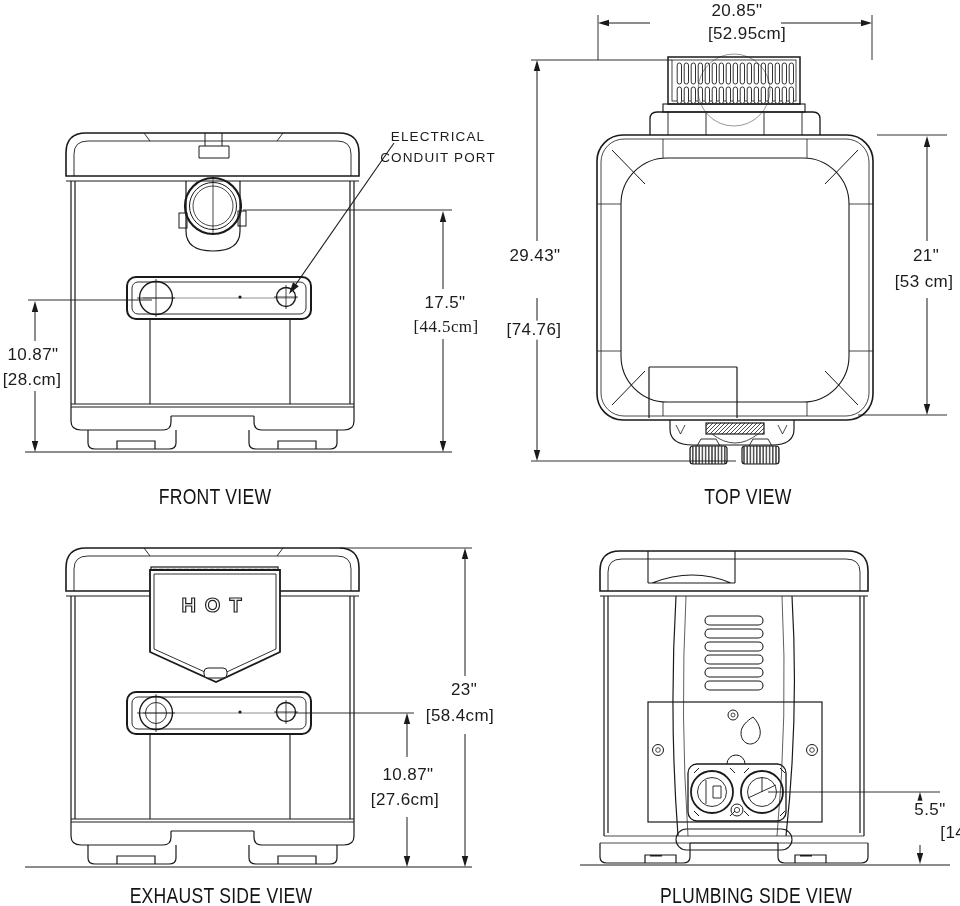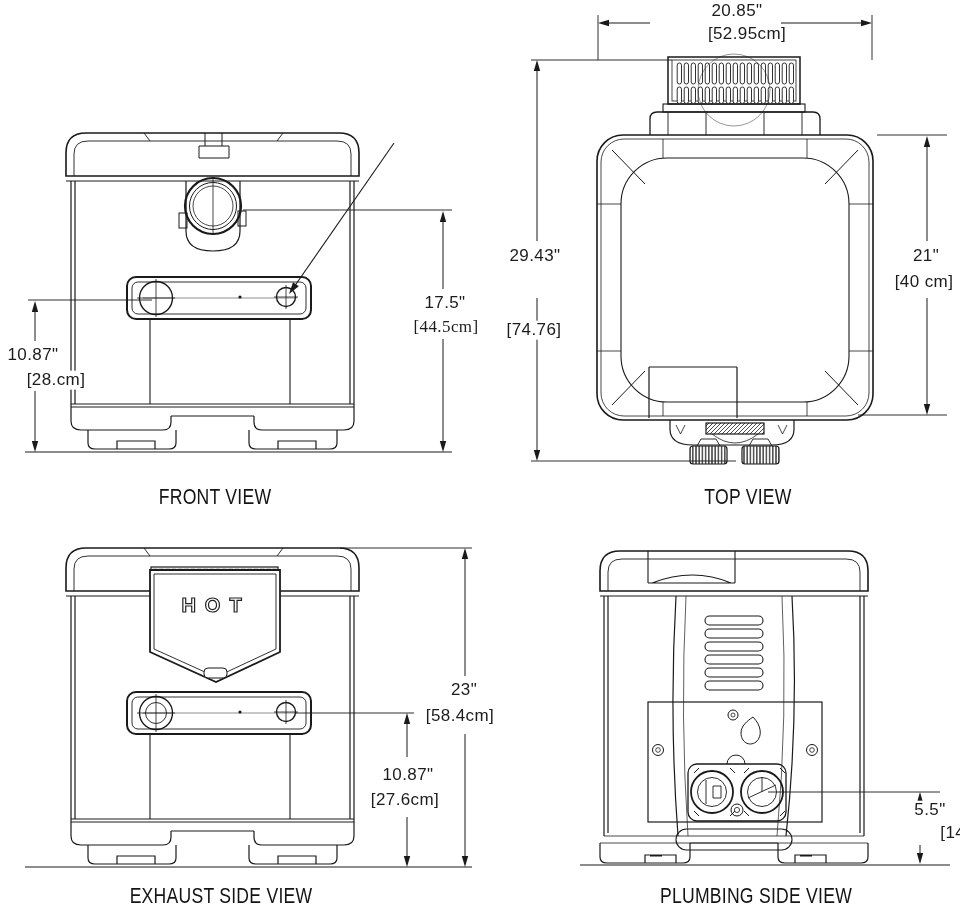--- a/index.html
+++ b/index.html
@@ -227,32 +227,36 @@
 
     <g>
       <path d="M768,792 H940" stroke-width="0.9"></path>
       <path d="M920,845 V853" stroke-width="1"></path>
       <polygon class="arrow" points="920,792 916.8,803 923.2,803"></polygon>
       <polygon class="arrow" points="920,864 916.8,853 923.2,853"></polygon>
     </g>
   </g>
 </svg>
 
+<div class="callout" style="left:438px;top:126px;">
+  <div>ELECTRICAL</div>
+  <div>CONDUIT PORT</div>
+</div>
 
 <div class="dim" style="left:33px;top:355px;">10.87"</div>
-<div class="dim" style="left:32px;top:380px;margin-left:24px;">[28.cm]</div>
+<div class="dim" style="left:32px;top:380px;">[28.cm]</div>
 <div class="dim" style="left:445px;top:303px;">17.5"</div>
 <div class="dim" style="left:446px;top:327px;font-family:Liberation Serif, serif;">[44.5cm]</div>
 
 <div class="dim" style="left:737px;top:11px;">20.85"</div>
 <div class="dim" style="left:747px;top:34px;">[52.95cm]</div>
 <div class="dim" style="left:535px;top:256px;">29.43"</div>
 <div class="dim" style="left:534px;top:282px;margin-top:48px;">[74.76]</div>
 <div class="dim" style="left:926px;top:256px;">21"</div>
-<div class="dim" style="left:924px;top:282px;">[40 cm]</div>
+<div class="dim" style="left:924px;top:282px;">[53 cm]</div>
 
 <div class="dim" style="left:464px;top:690px;">23"</div>
 <div class="dim" style="left:460px;top:716px;">[58.4cm]</div>
 <div class="dim" style="left:408px;top:775px;">10.87"</div>
 <div class="dim" style="left:405px;top:800px;">[27.6cm]</div>
 
 <div class="dim" style="left:930px;top:810px;">5.5"</div>
 <div class="dim" style="left:922px;top:833px;margin-left:45px;">[14cm]</div>
 
 <div class="caption" style="left:215px;top:497px;">FRONT VIEW</div>

